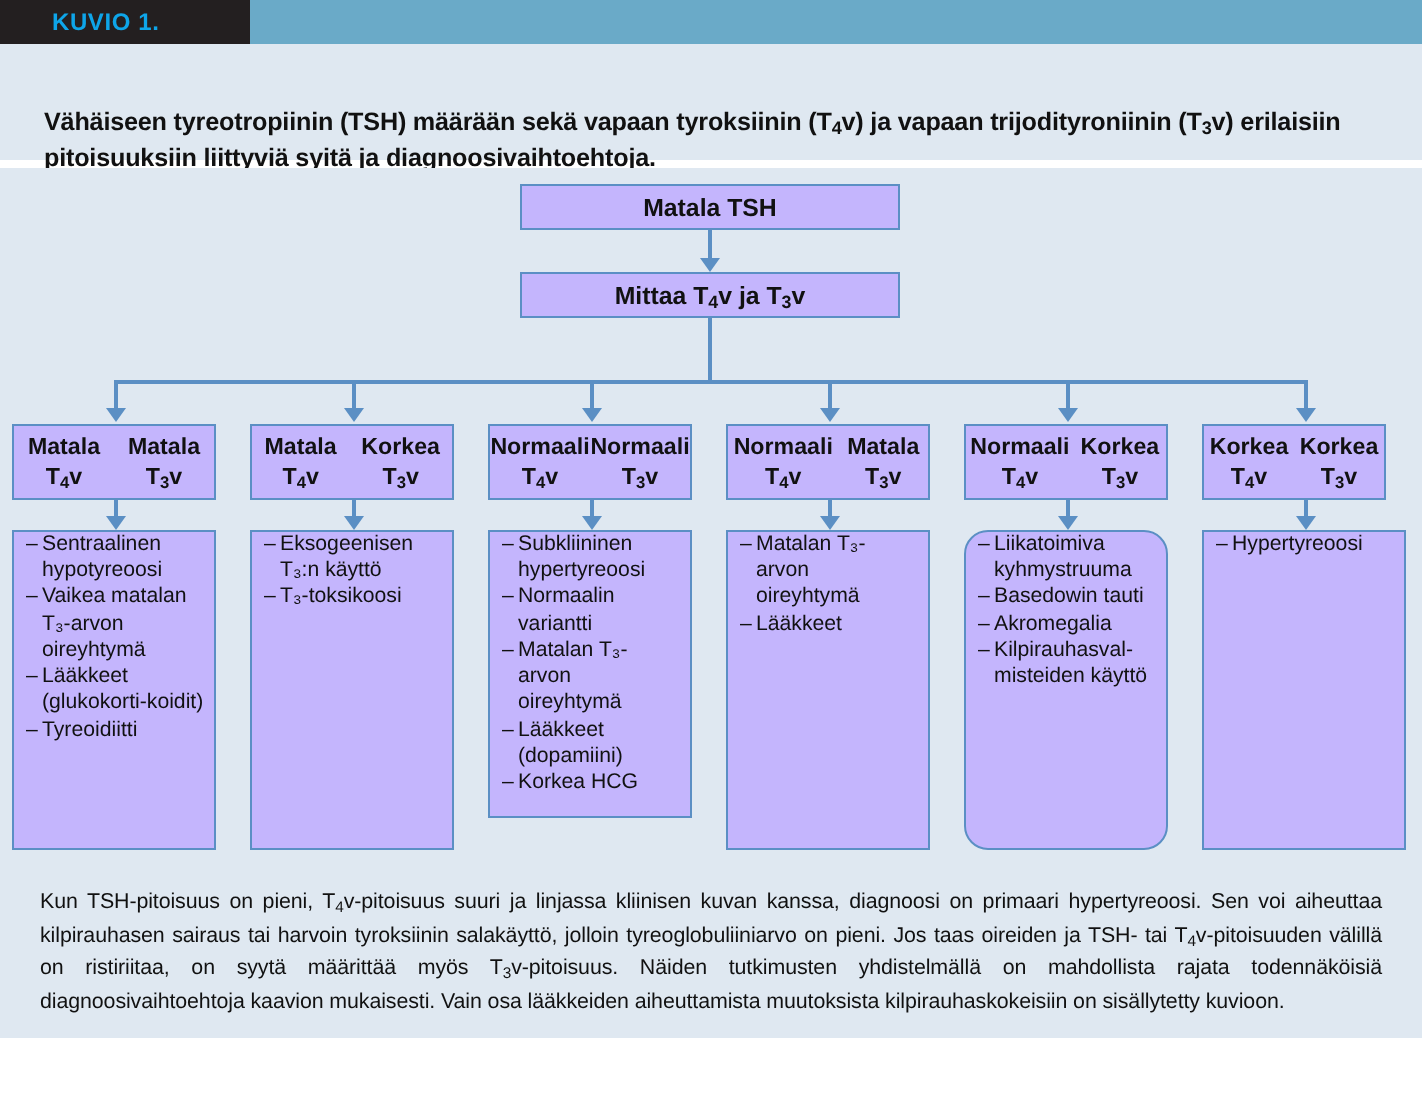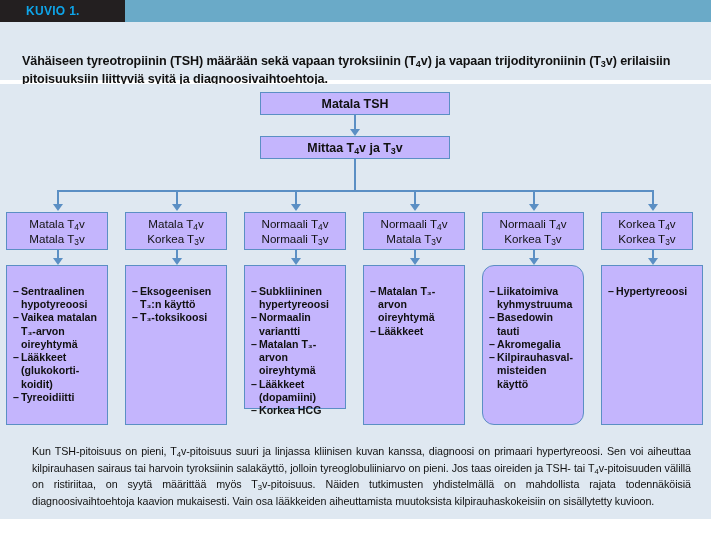--- a/index.html
+++ b/index.html
@@ -64,31 +64,31 @@
   }
   .box.top{
     text-align:center;
     font-size:12.4px;
     font-weight:bold;
     display:flex;align-items:center;justify-content:center;
   }
   .box.head{
     text-align:center;
     font-size:11.6px;
-    font-weight:normal;
+    font-weight:bold;
     line-height:1.32;
-    display:flex;flex-direction:column;
+    display:flex;flex-direction:row;
     align-items:center;justify-content:center;
     padding:2px 0;
   }
   .box.list{
     font-size:10.6px;
-    font-weight:bold;
+    font-weight:normal;
     line-height:1.25;
-    padding:19px 5px 4px 6px;
+    padding:0 5px 4px 6px;
   }
   .box.list ul{margin:0;padding:0;list-style:none;}
   .box.list li{
     position:relative;
     padding-left:8px;
     margin-bottom:0px;
   }
   .box.list li:before{
     content:"–";
     position:absolute;left:0;top:0;
@@ -101,21 +101,21 @@
   .arrow{
     position:absolute;
     width:0;height:0;
     border-left:5px solid transparent;
     border-right:5px solid transparent;
     border-top:7px solid #5b8fc4;
   }
   
   .caption{
     background:#dfe8f1;
-    padding:9px 20px 10px 32px;
+    padding:9px 20px 10px 20px;
     box-sizing:border-box;
   }
   .caption p{
     margin:0;
     font-size:10.7px;
     line-height:1.55;
     color:#111111;
     text-align:justify;
     letter-spacing:-0.05px;
   }

